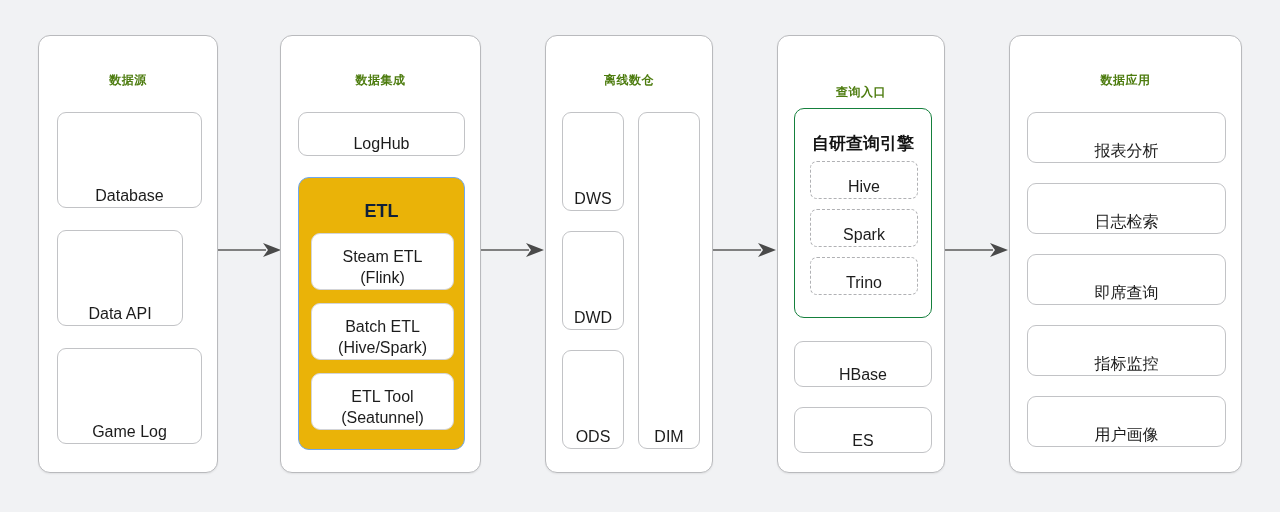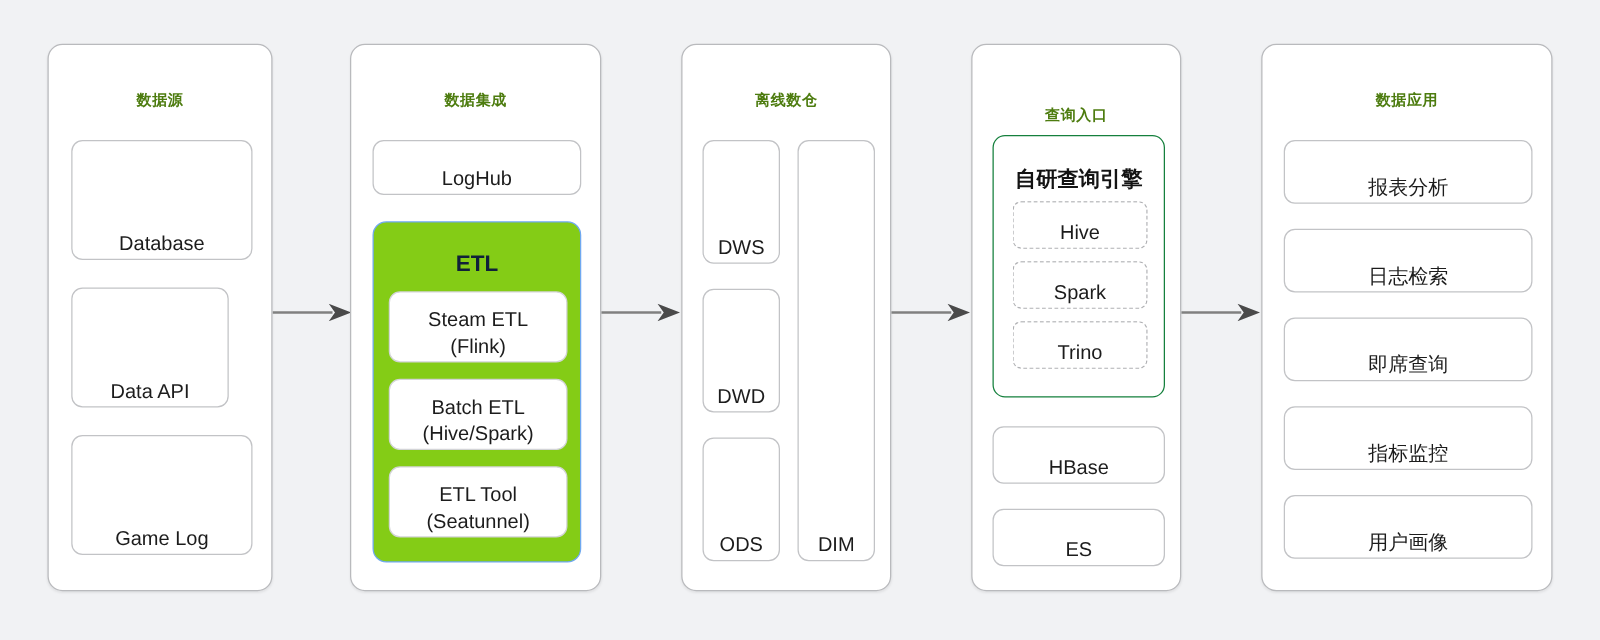--- a/index.html
+++ b/index.html
@@ -58,21 +58,21 @@
   .node.dashed {
     border-style: dashed;
     border-color: #b0b1b4;
     border-radius: 7px;
   }
 
   
   .group-etl {
     position: absolute;
     box-sizing: border-box;
-    background: #84cc16;
+    background: #eab308;
     border: 1px solid #6fa8f0;
     border-radius: 11px;
   }
   .group-title {
     position: absolute;
     left: 0;
     right: 0;
     text-align: center;
     font-size: 18px;
     font-weight: bold;

